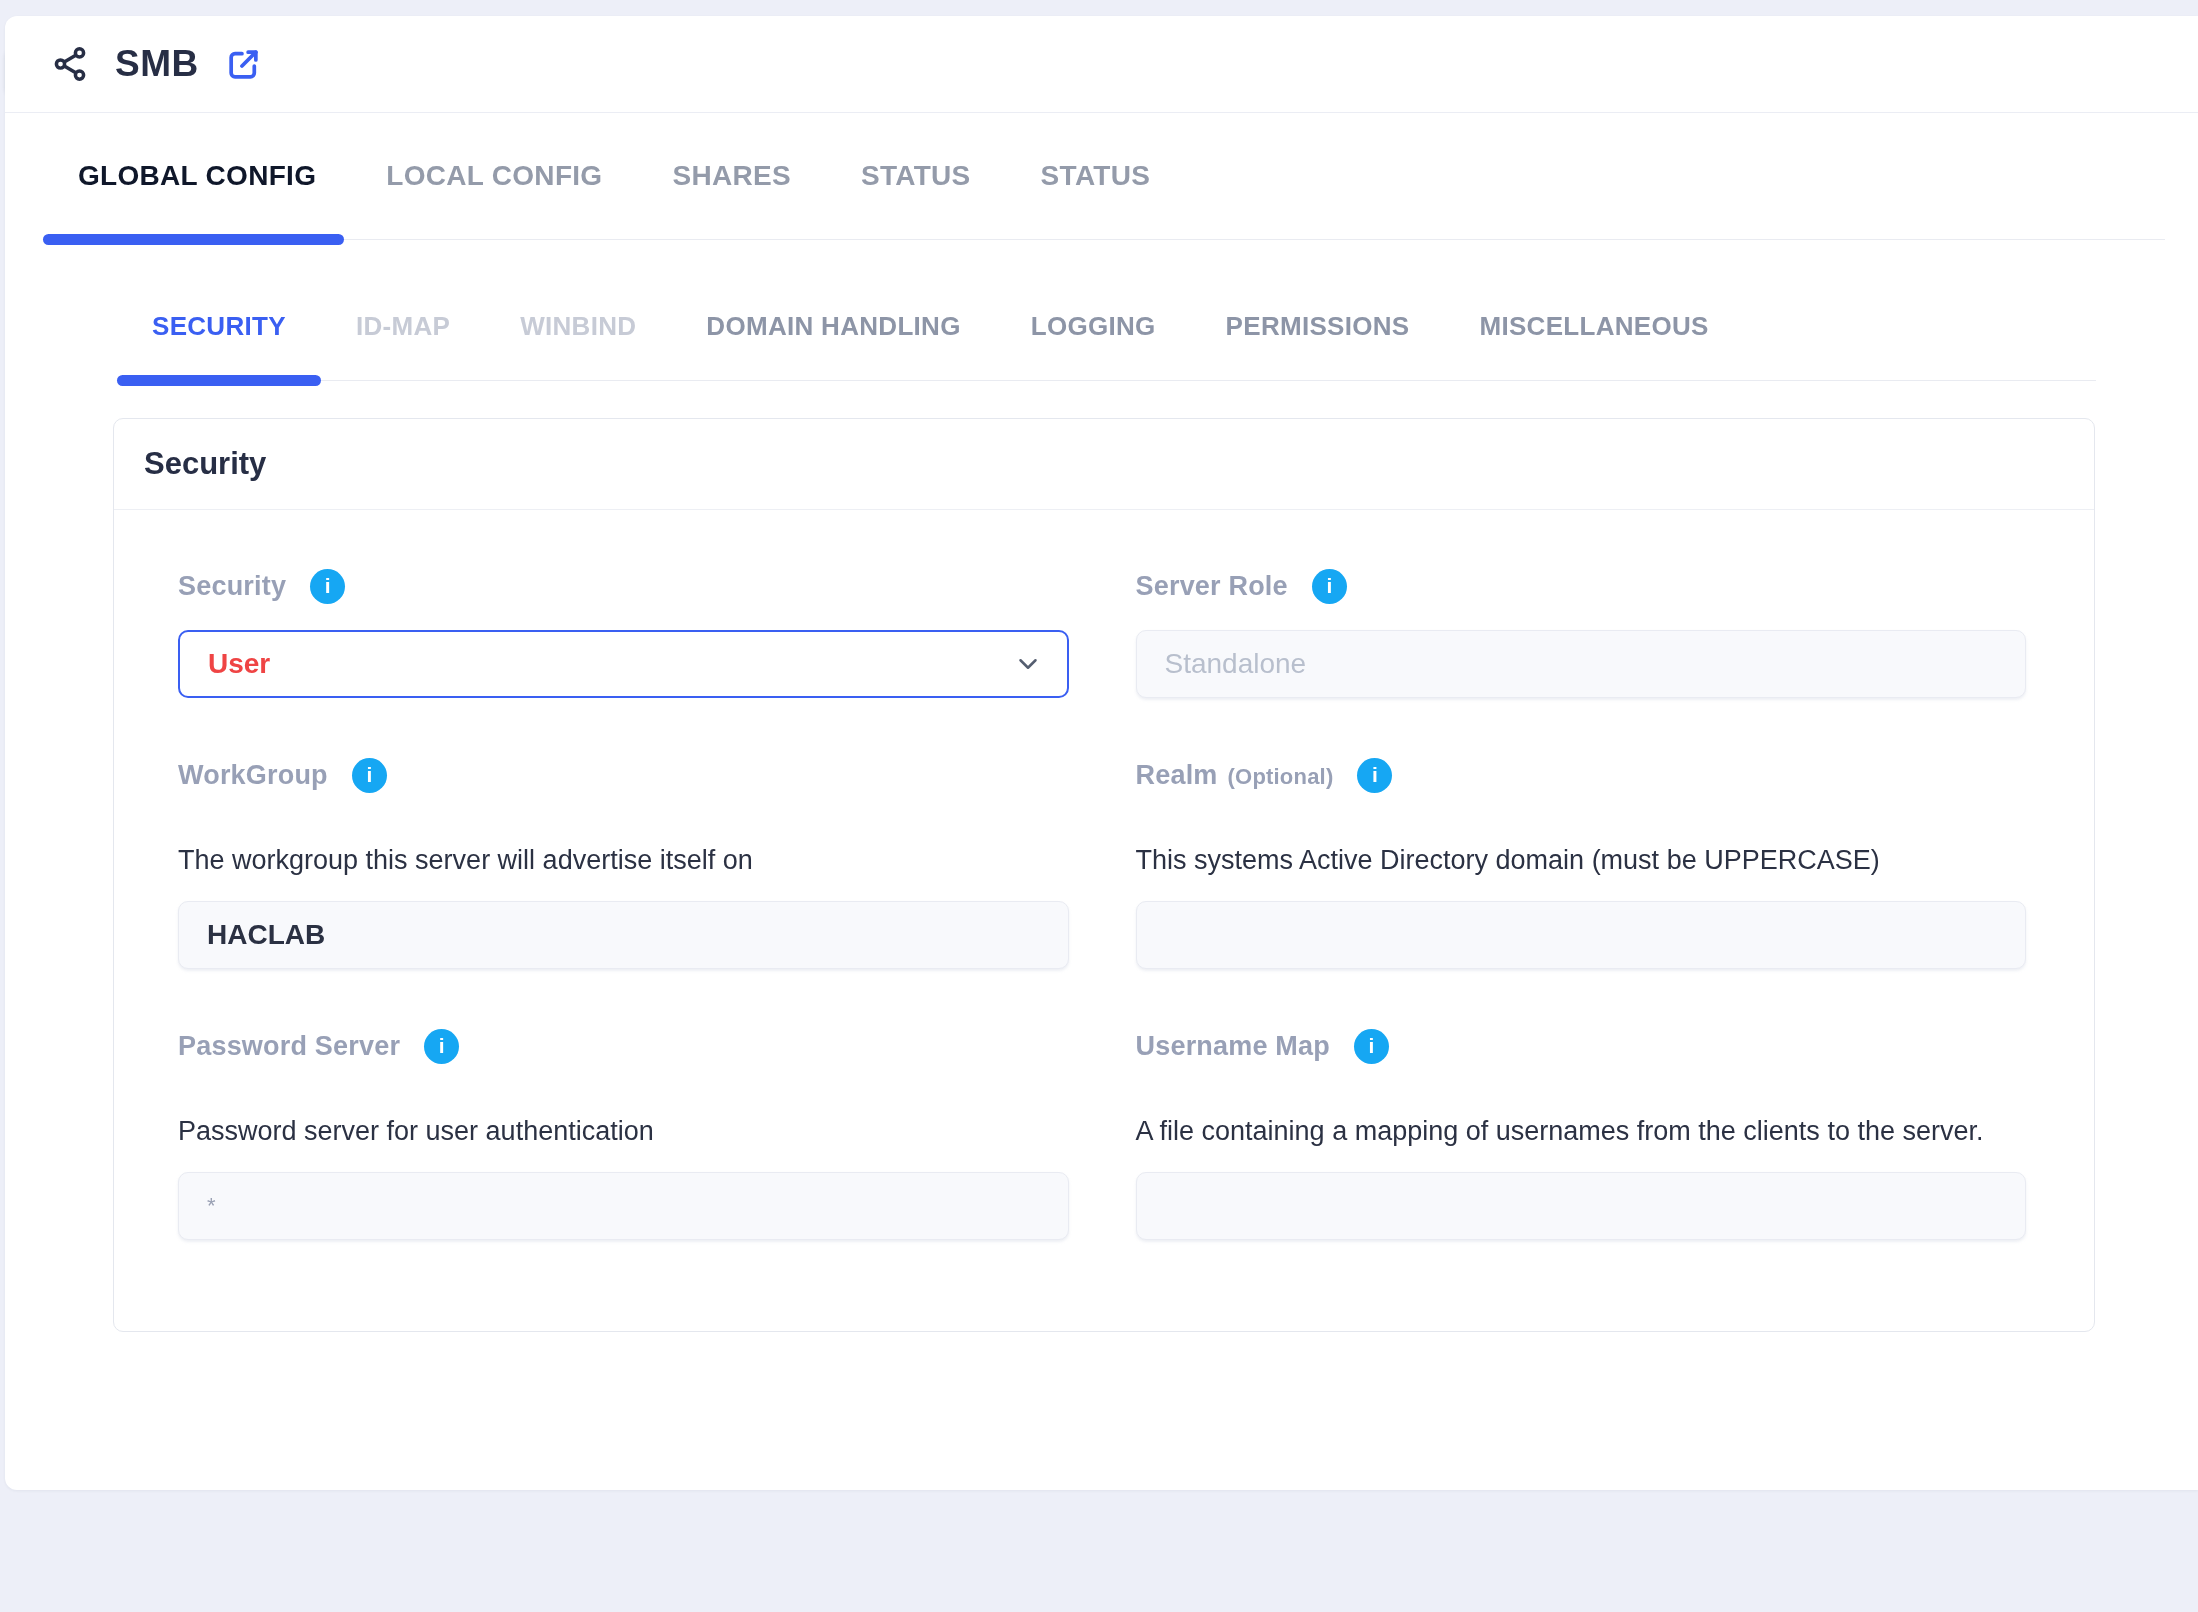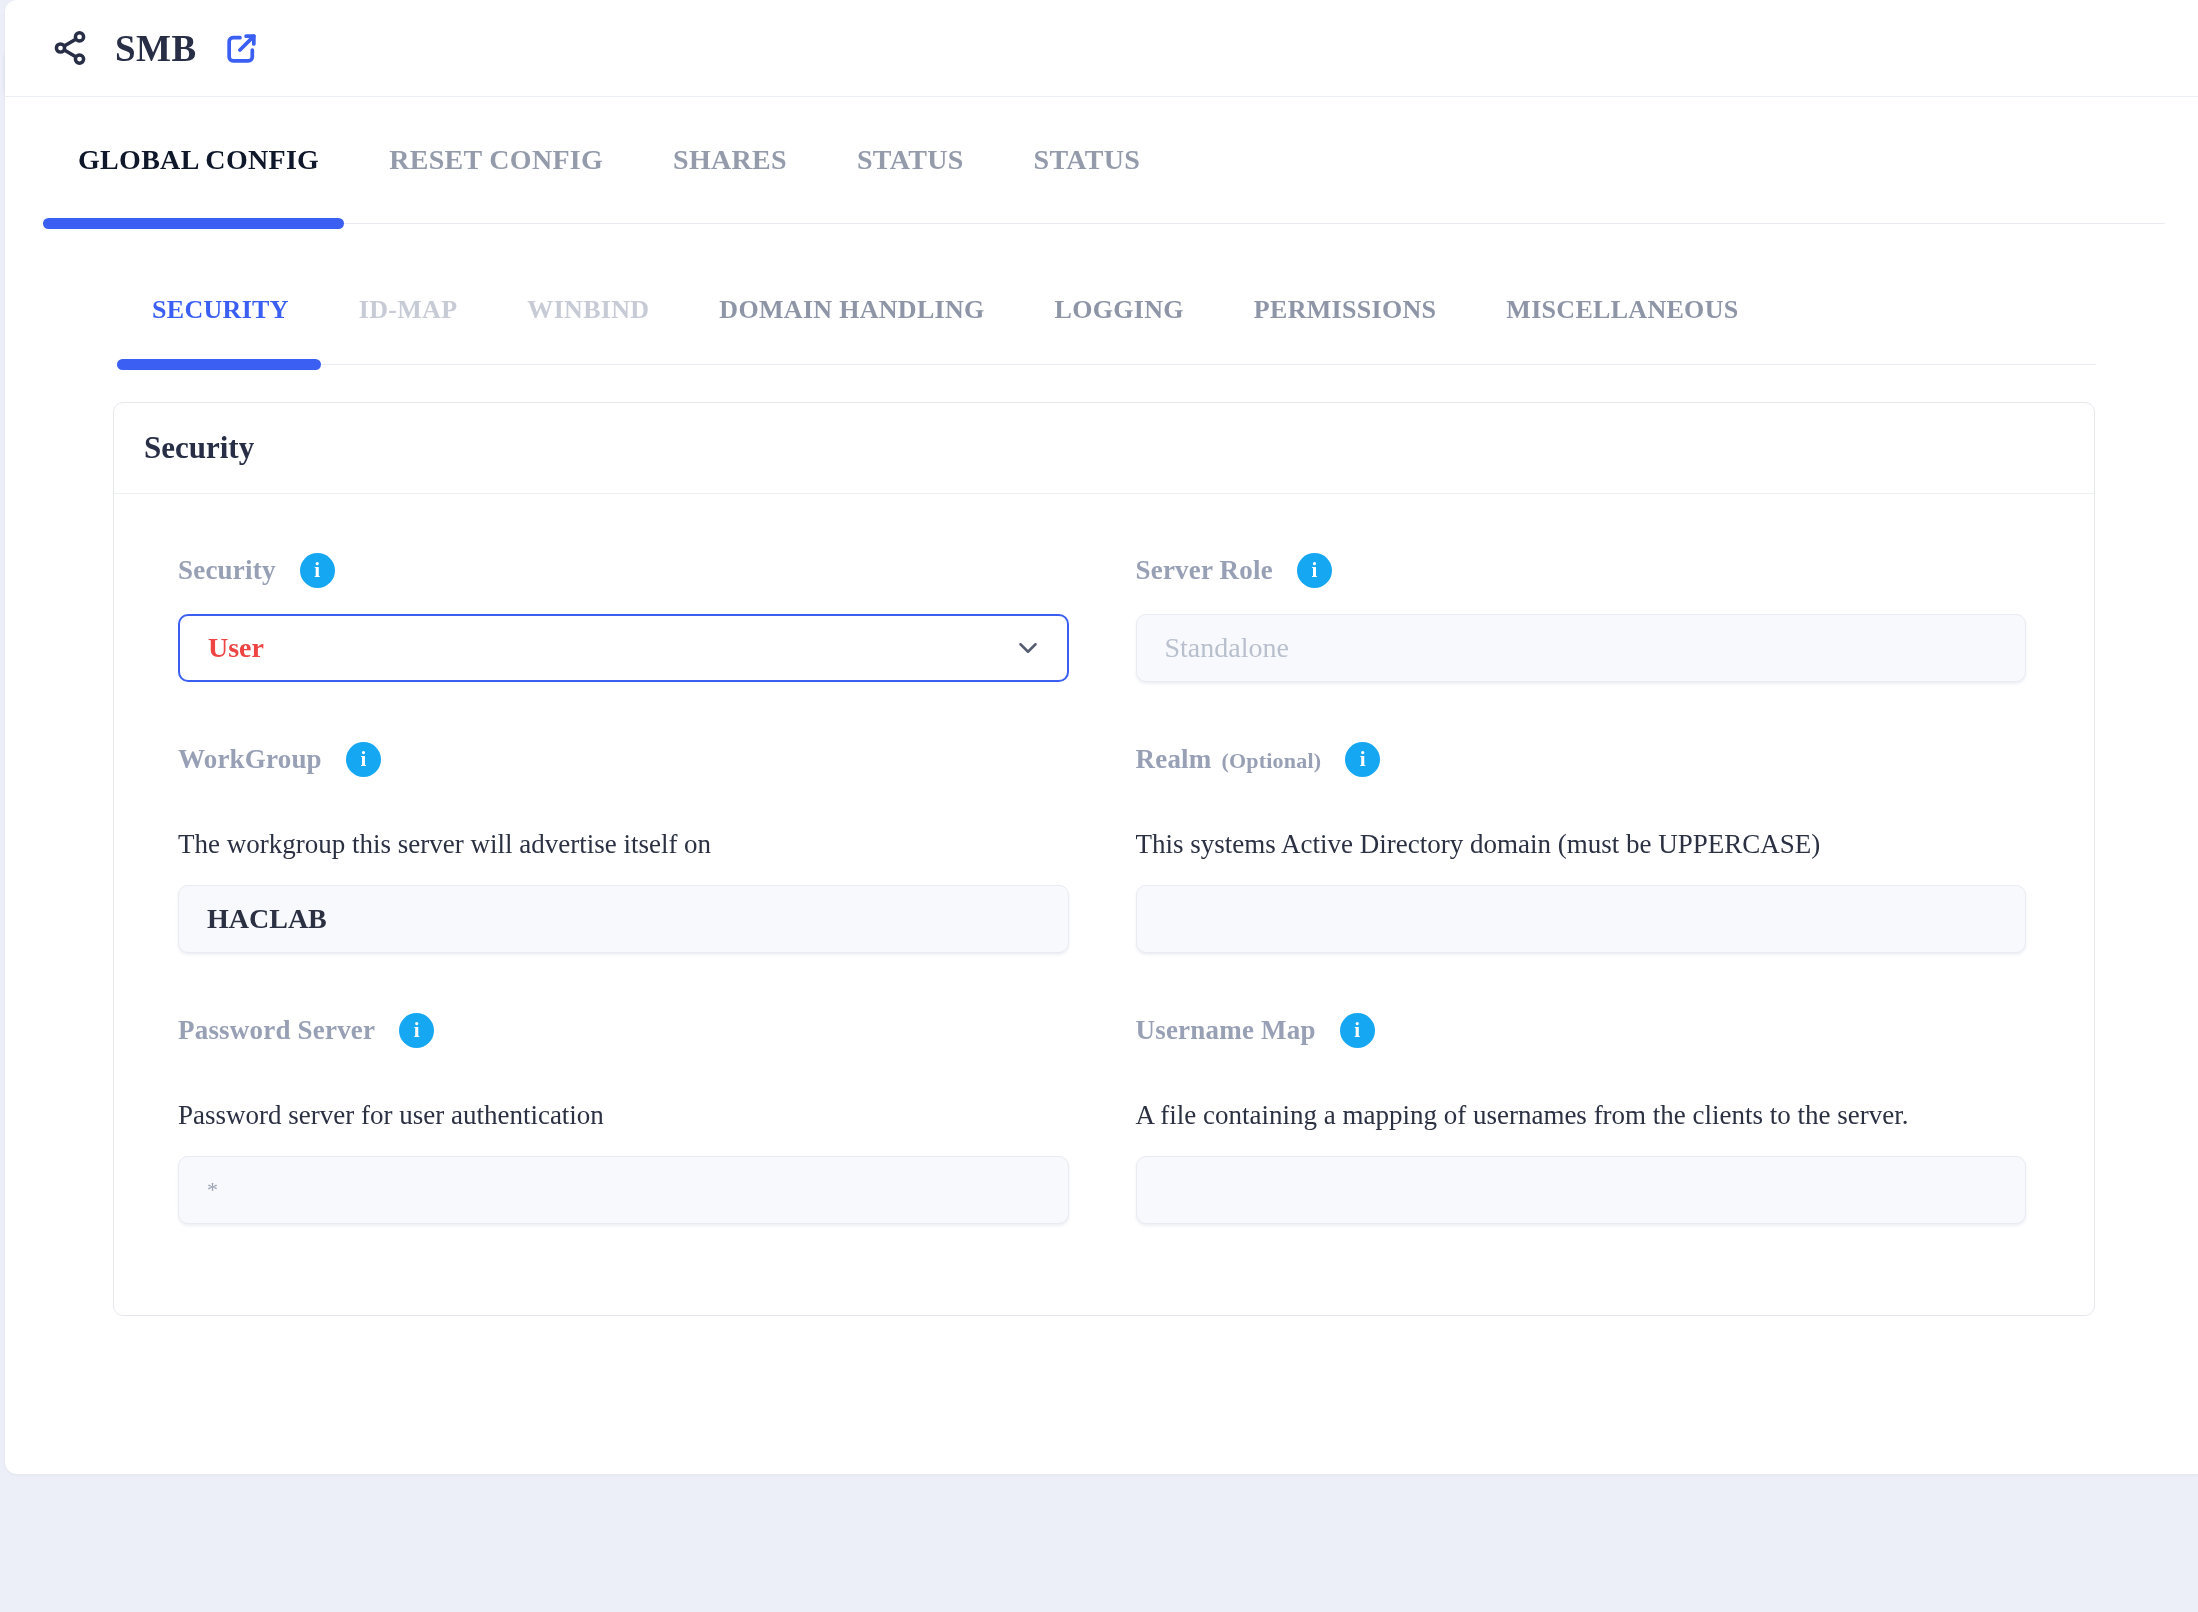--- a/index.html
+++ b/index.html
@@ -3,24 +3,23 @@
 <meta charset="utf-8">
 <style>
   html,body{margin:0;padding:0;}
   body{
     width:2198px;height:1612px;overflow:hidden;position:relative;
     background:#edeff8;
     font-family:"Liberation Sans", sans-serif;
     -webkit-font-smoothing:antialiased;
   }
   .app{
-    position:absolute;left:5px;top:0;width:2193px;height:1474px;
+    position:absolute;left:5px;top:16px;width:2193px;height:1474px;
     background:#ffffff;border-radius:12px 0 0 12px;
     box-shadow:0 1px 3px rgba(40,48,70,0.06);
-    font-family:Liberation Serif, serif;
   }
   
   .app-header{
     height:96px;display:flex;align-items:center;gap:26px;
     padding-left:46px;border-bottom:1px solid #ebedf4;
   }
   .page-title{font-size:37px;font-weight:bold;color:#272e45;letter-spacing:.5px;}
   
   .tabs-main{display:flex;margin:46px 0 0 38px;}
   .tab{
@@ -113,21 +112,21 @@
       <svg width="37" height="37" viewBox="0 0 24 24" fill="none" stroke="#3a5ff2" stroke-width="2.4" stroke-linecap="round" stroke-linejoin="round">
         <path d="M19 13v4.5A2.5 2.5 0 0 1 16.5 20h-10A2.5 2.5 0 0 1 4 17.5v-10A2.5 2.5 0 0 1 6.5 5H11"></path>
         <path d="M15 4h5v5"></path>
         <path d="M11 13L20 4"></path>
       </svg>
     </span>
   </div>
 
   <div class="tabs-main">
     <span class="tab active">GLOBAL CONFIG</span>
-    <span class="tab">RESET CONFIG</span>
+    <span class="tab">LOCAL CONFIG</span>
     <span class="tab">SHARES</span>
     <span class="tab">STATUS</span>
     <span class="tab">STATUS</span>
   </div>
   <div class="track-main">
     <div class="pill"></div>
   </div>
 
   <div class="tabs-sub">
     <span class="tab-sub active">SECURITY</span>

